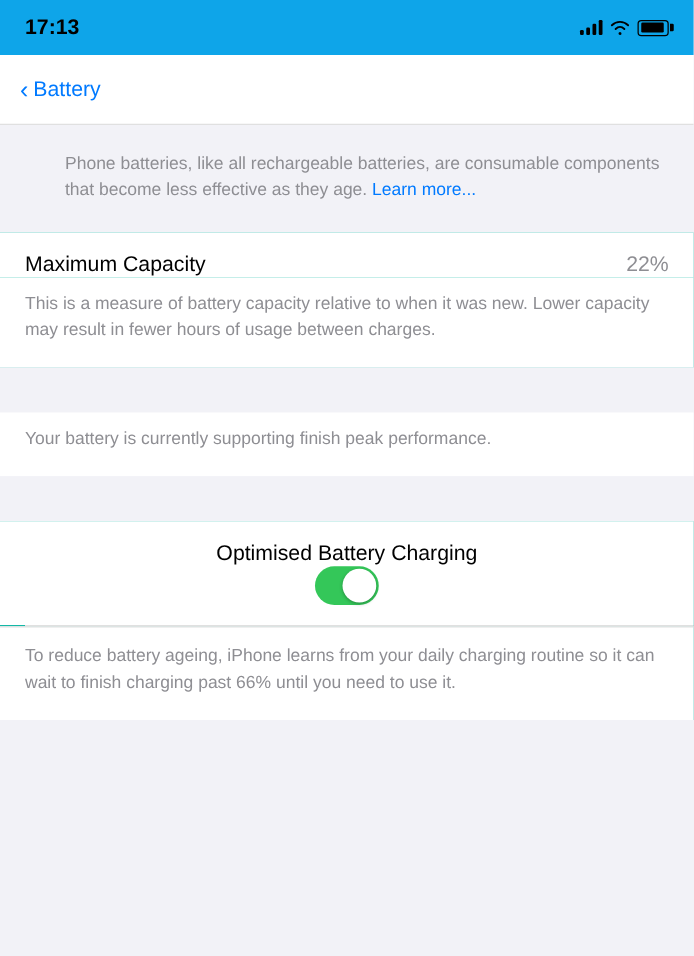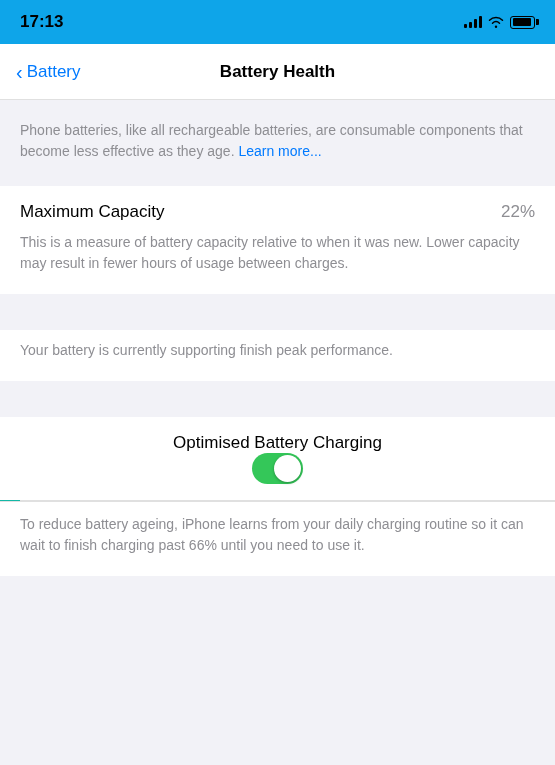--- a/index.html
+++ b/index.html
@@ -117,20 +117,21 @@
 
     
     .info-section {
       background: #f2f2f7;
       padding: 20px 20px 24px 20px;
     }
     .info-text {
       font-size: 14px;
       color: #8e8e93;
       line-height: 1.5;
+      margin-left: 32px;
     }
     .info-link {
       color: #007aff;
       text-decoration: none;
     }
 
     
     .card {
       background: #14b8a6;
       margin-bottom: 0;
@@ -251,21 +252,20 @@
       </div>
     </div>
   </div>
 </div>
 
 <div class="nav-bar">
   <div class="nav-back">
     <span class="nav-back-chevron">‹</span>
     <span>Battery</span>
   </div>
-  <span class="nav-title">Battery Health</span>
 </div>
 
 <div class="content">
 
   <div class="info-section">
     <p class="info-text">
       <span>Phone batteries, like all rechargeable batteries, are consumable components that become less effective as they age. </span><a class="info-link">Learn more...</a>
     </p>
   </div>
 

